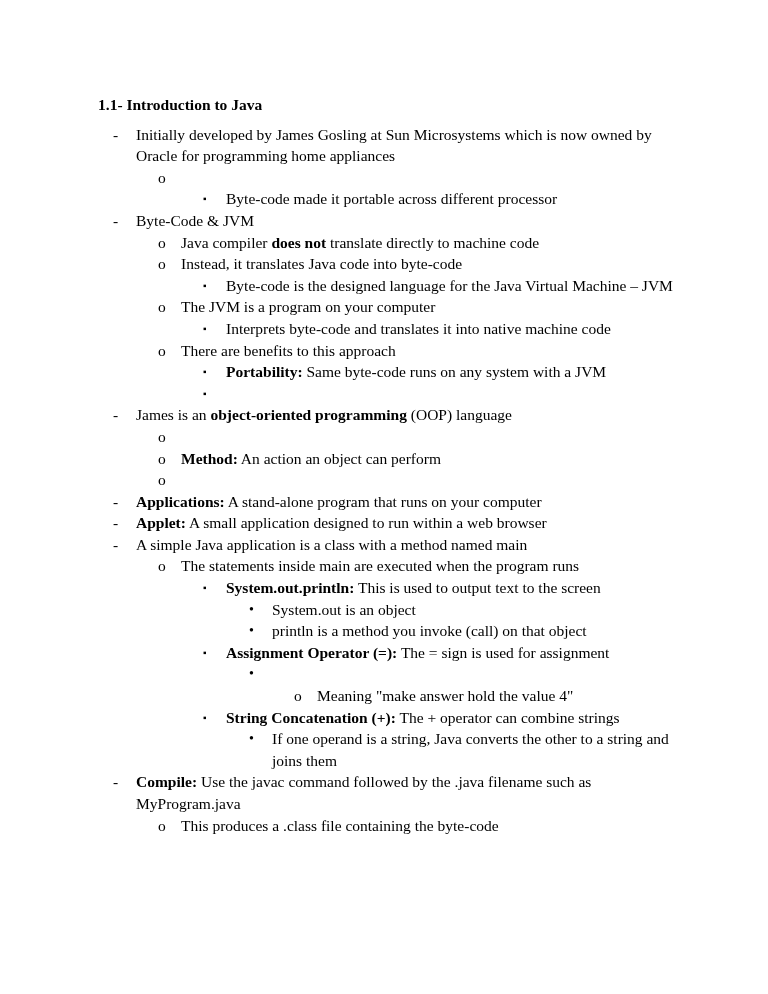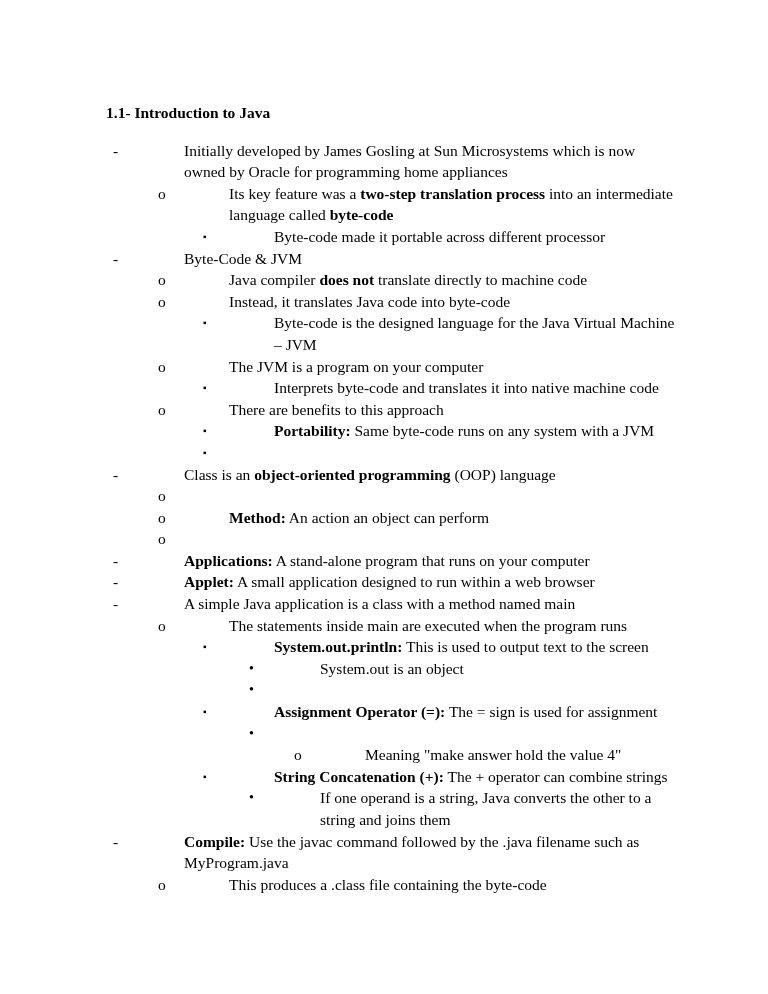--- a/index.html
+++ b/index.html
@@ -17,34 +17,33 @@
     line-height: 21.6px;
   }
   .page {
     box-sizing: border-box;
     width: 768px;
     height: 994px;
     padding: 86px 90px 0 90px;
   }
   .doc-title {
     font-weight: bold;
-    margin: 16px;
+    margin: 8px;
   }
   .item {
     display: flex;
     align-items: flex-start;
   }
   .item .marker {
     flex: 0 0 auto;
     width: 23px;
   }
   .item .text {
     flex: 1 1 auto;
     min-width: 0;
-    margin-left: 48px;
   }
   .level-1 { padding-left: 23px; }
   .level-2 { padding-left: 68px; }
   .level-3 { padding-left: 113px; }
   .level-4 { padding-left: 159px; }
   .level-5 { padding-left: 204px; }
   .m3 { font-size: 10px; line-height: 21.6px; }
   .m4 { font-size: 14px; line-height: 21.6px; }
   .bold { font-weight: bold; }
 </style>
@@ -53,21 +52,20 @@
 
 <div class="page">
   <p class="doc-title">1.1- Introduction to Java</p>
   <div>
       <div class="item level-1">
         <span class="marker m1">-</span>
         <span class="text"><span>Initially developed by James Gosling at Sun Microsystems which is now owned by Oracle for programming home appliances</span></span>
       </div>
       <div class="item level-2">
         <span class="marker m2">o</span>
-        <span class="text"><span>Its key feature was a </span><span class="bold">two-step translation process</span><span> into an intermediate language called </span><span class="bold">byte-code</span></span>
       </div>
       <div class="item level-3">
         <span class="marker m3">▪</span>
         <span class="text"><span>Byte-code made it portable across different processor</span></span>
       </div>
       <div class="item level-1">
         <span class="marker m1">-</span>
         <span class="text"><span>Byte-Code &amp; JVM</span></span>
       </div>
       <div class="item level-2">
@@ -96,21 +94,21 @@
       </div>
       <div class="item level-3">
         <span class="marker m3">▪</span>
         <span class="text"><span class="bold">Portability:</span><span> Same byte-code runs on any system with a JVM</span></span>
       </div>
       <div class="item level-3">
         <span class="marker m3">▪</span>
       </div>
       <div class="item level-1">
         <span class="marker m1">-</span>
-        <span class="text"><span>Class is an </span><span class="bold">object-oriented programming</span><span> (OOP) language</span></span>
+        <span class="text"><span>James is an </span><span class="bold">object-oriented programming</span><span> (OOP) language</span></span>
       </div>
       <div class="item level-2">
         <span class="marker m2">o</span>
       </div>
       <div class="item level-2">
         <span class="marker m2">o</span>
         <span class="text"><span class="bold">Method:</span><span> An action an object can perform</span></span>
       </div>
       <div class="item level-2">
         <span class="marker m2">o</span>
@@ -134,20 +132,21 @@
       <div class="item level-3">
         <span class="marker m3">▪</span>
         <span class="text"><span class="bold">System.out.println:</span><span> This is used to output text to the screen</span></span>
       </div>
       <div class="item level-4">
         <span class="marker m4">•</span>
         <span class="text"><span>System.out is an object</span></span>
       </div>
       <div class="item level-4">
         <span class="marker m4">•</span>
+        <span class="text"><span>println is a method you invoke (call) on that object</span></span>
       </div>
       <div class="item level-3">
         <span class="marker m3">▪</span>
         <span class="text"><span class="bold">Assignment Operator (=):</span><span> The = sign is used for assignment</span></span>
       </div>
       <div class="item level-4">
         <span class="marker m4">•</span>
       </div>
       <div class="item level-5">
         <span class="marker m5">o</span>

